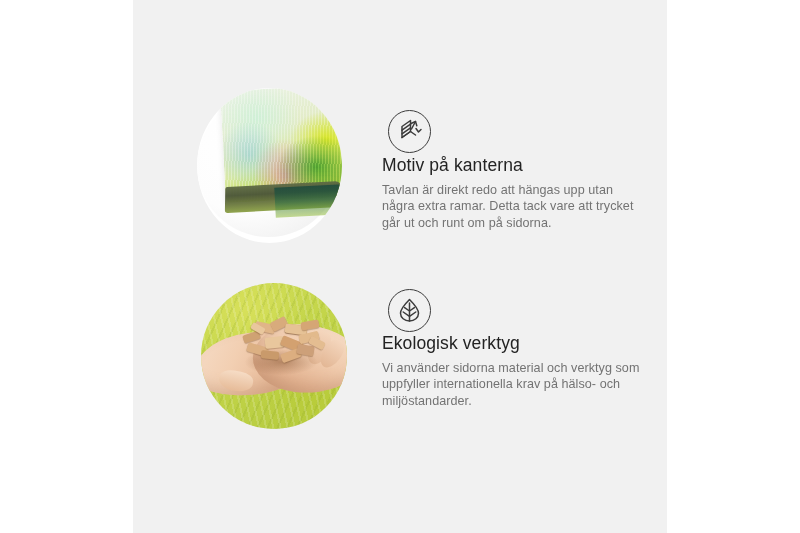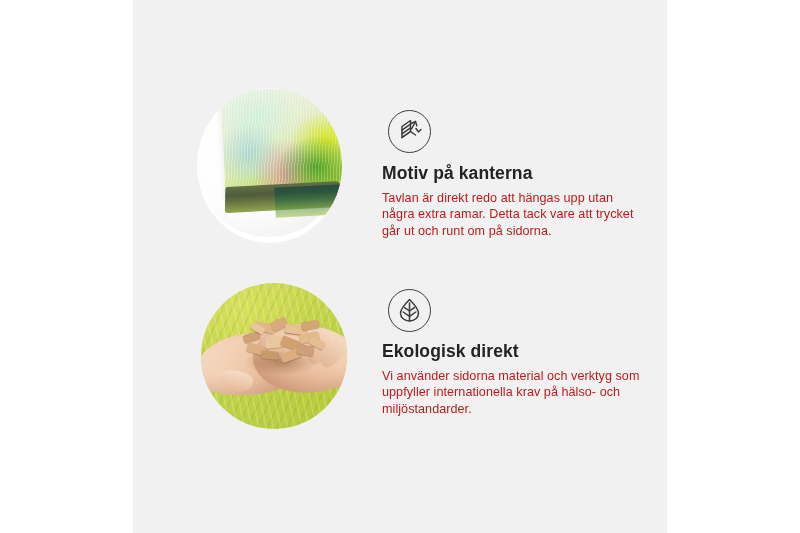--- a/index.html
+++ b/index.html
@@ -130,25 +130,25 @@
   }
   .icon-1{left:388px;top:110px;}
   .icon-2{left:388px;top:289px;}
   .icon-circle svg{position:absolute;left:0;top:0;}
 
   
   .txt{position:absolute;}
   .txt-1{left:382px;top:155px;width:262px;}
   .txt-2{left:382px;top:333px;width:268px;}
   .f-title{
-    font-size:17.5px;color:#232323;font-weight:700;
-    letter-spacing:.1px;margin:8px 0 6px 0;line-height:21px;
+    font-size:17.5px;color:#232323;font-weight:400;
+    letter-spacing:.1px;margin:0 0 6px 0;line-height:21px;
   }
   .f-body{
-    font-size:12.6px;color:#b91c1c;line-height:16.4px;margin:0;
+    font-size:12.6px;color:#737373;line-height:16.4px;margin:0;
     letter-spacing:.05px;
   }
 </style>
 </head>
 <body>
 
 <div id="stage">
 
   <div class="panel"></div>
 
@@ -218,18 +218,18 @@
     <div class="icon-circle icon-2">
       <svg width="41" height="41" viewBox="0 0 41 41" fill="none" stroke="#3c3c3c" stroke-width="1.5" stroke-linecap="round" stroke-linejoin="round">
         <path d="M20.5 9.5 C26 15 29.5 19 29.5 23.3 C29.5 27.6 25.5 31 20.5 31 C15.5 31 11.5 27.6 11.5 23.3 C11.5 19 15 15 20.5 9.5 Z"></path>
         <path d="M20.5 13 L20.5 31"></path>
         <path d="M14.2 22 L20.5 26.4 L26.8 22"></path>
         <path d="M15.6 17.6 L20.5 21 L25.4 17.6"></path>
       </svg>
     </div>
 
     <div class="txt txt-2">
-      <div class="f-title">Ekologisk direkt</div>
+      <div class="f-title">Ekologisk verktyg</div>
       <div class="f-body">Vi använder sidorna material och verktyg som uppfyller internationella krav på hälso- och miljöstandarder.</div>
     </div>
   </div>
 
 </div>
 
 </body></html>

